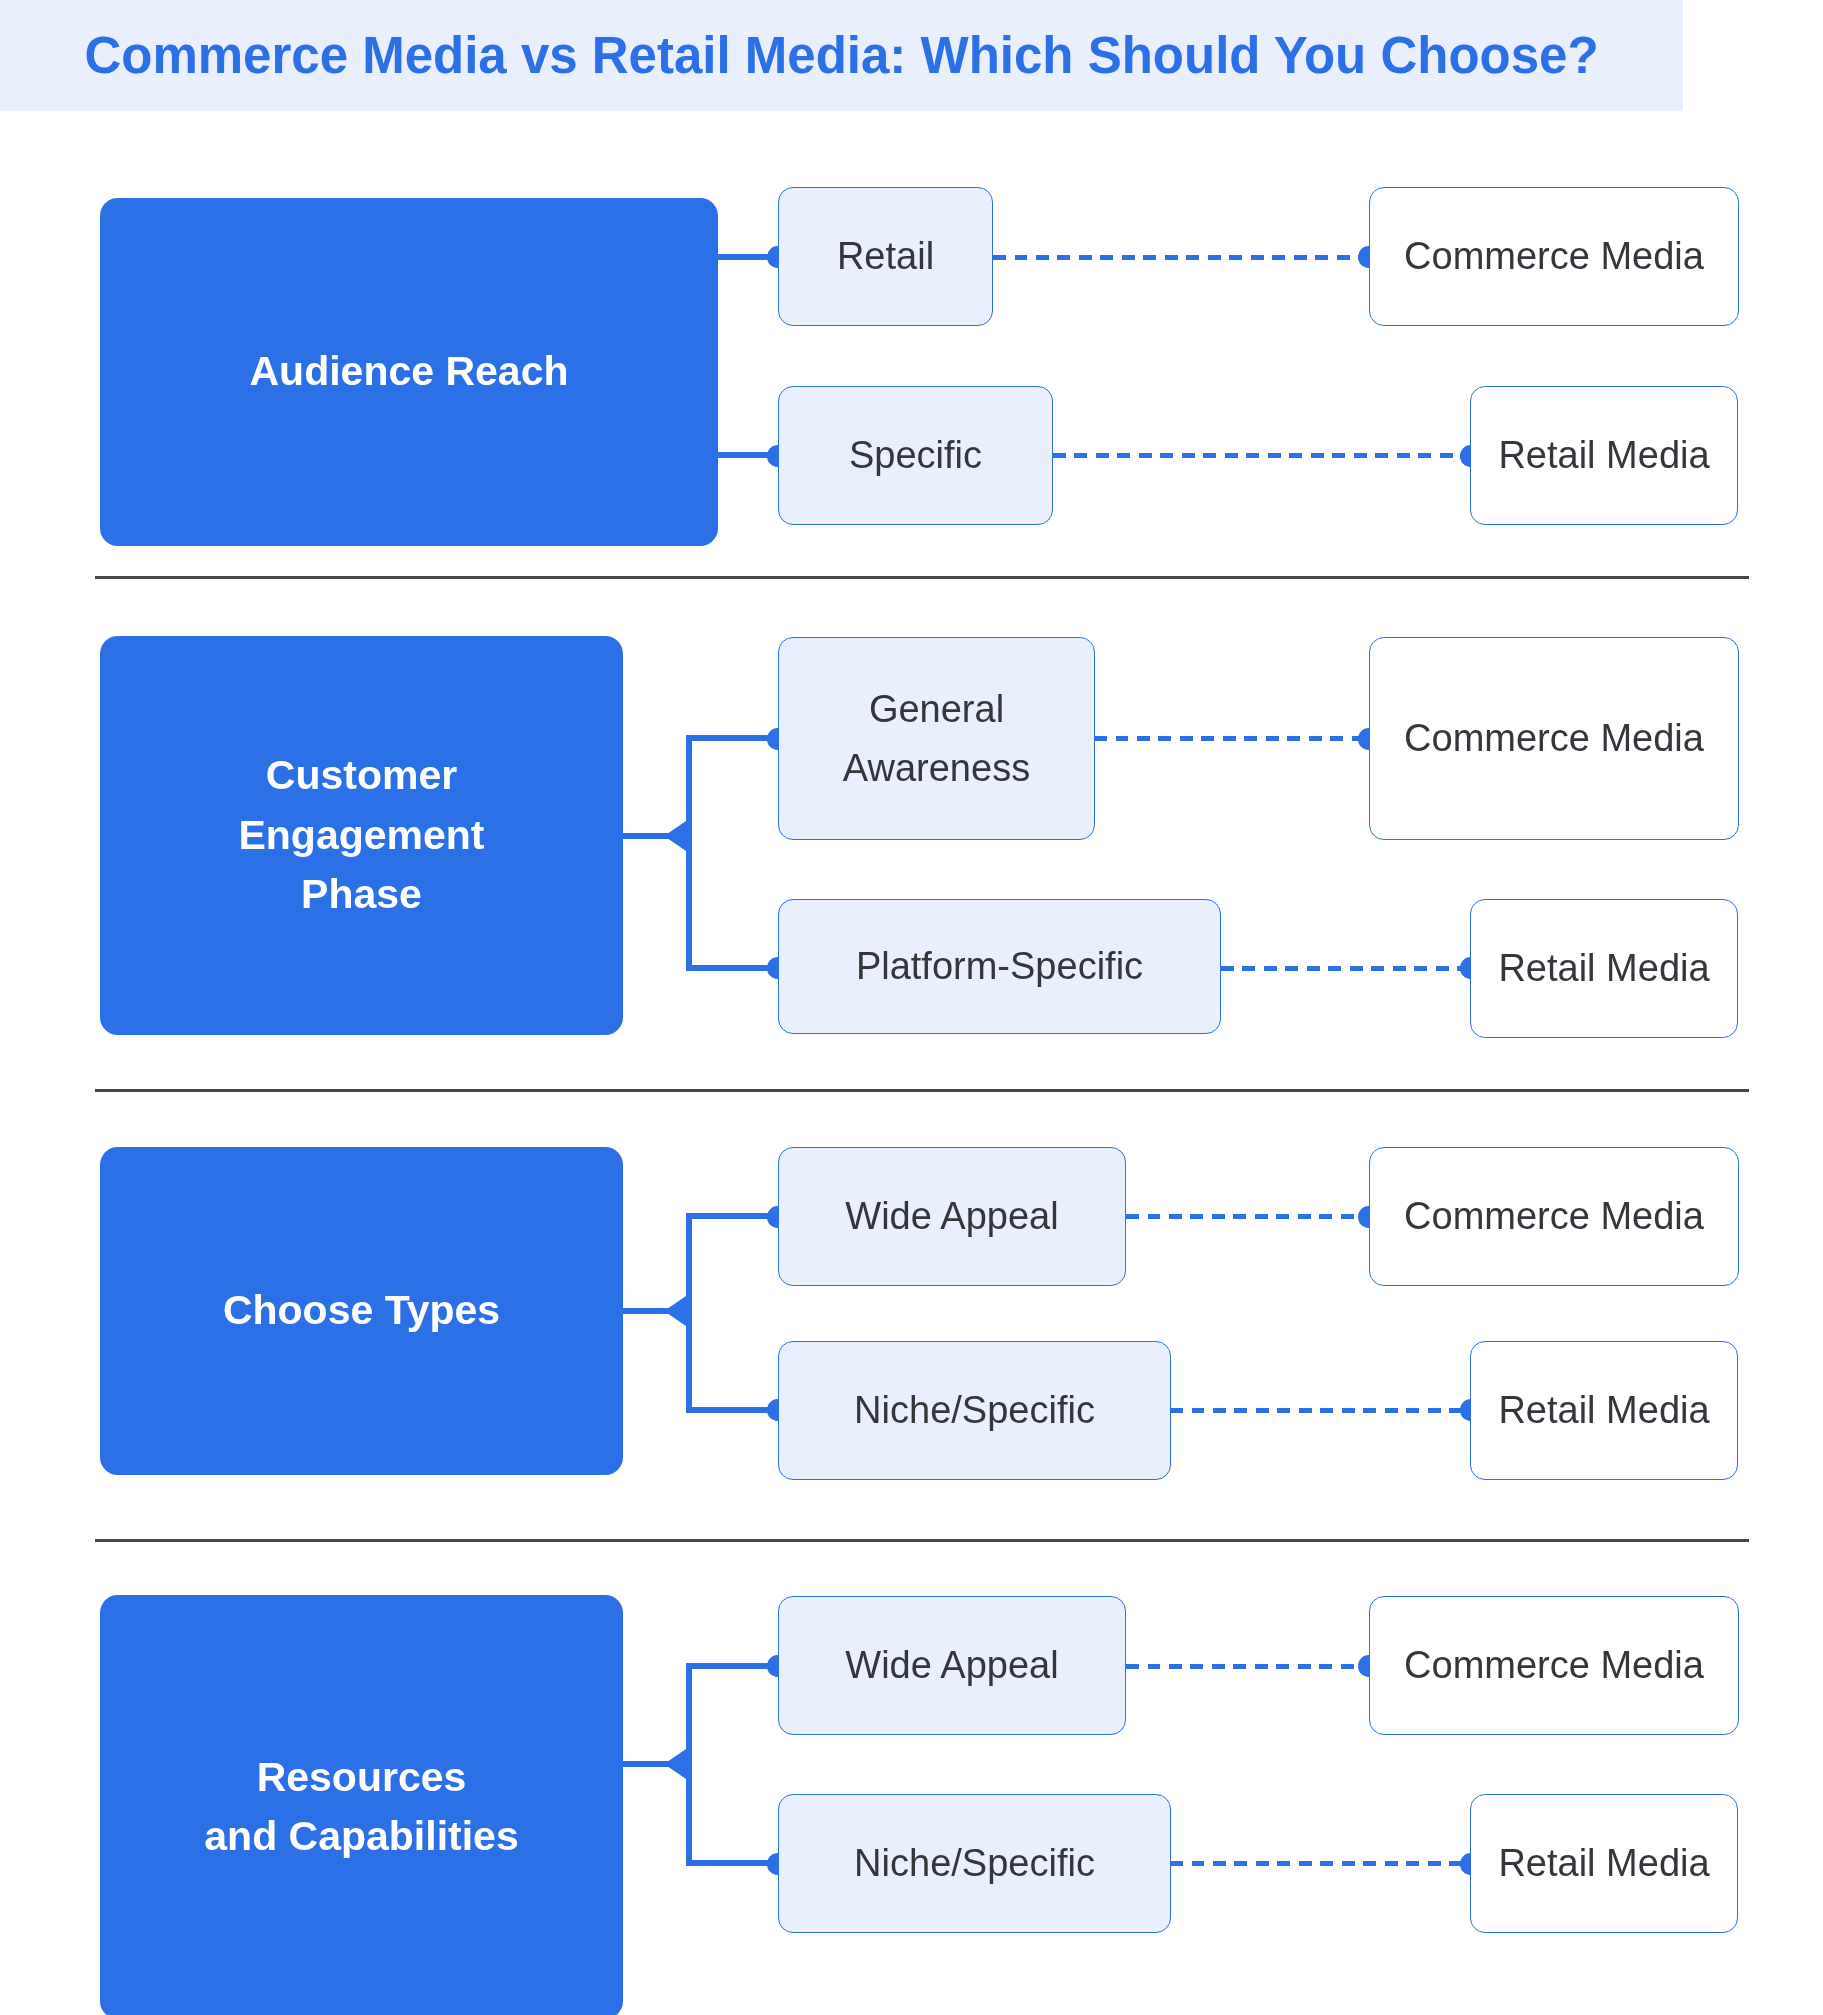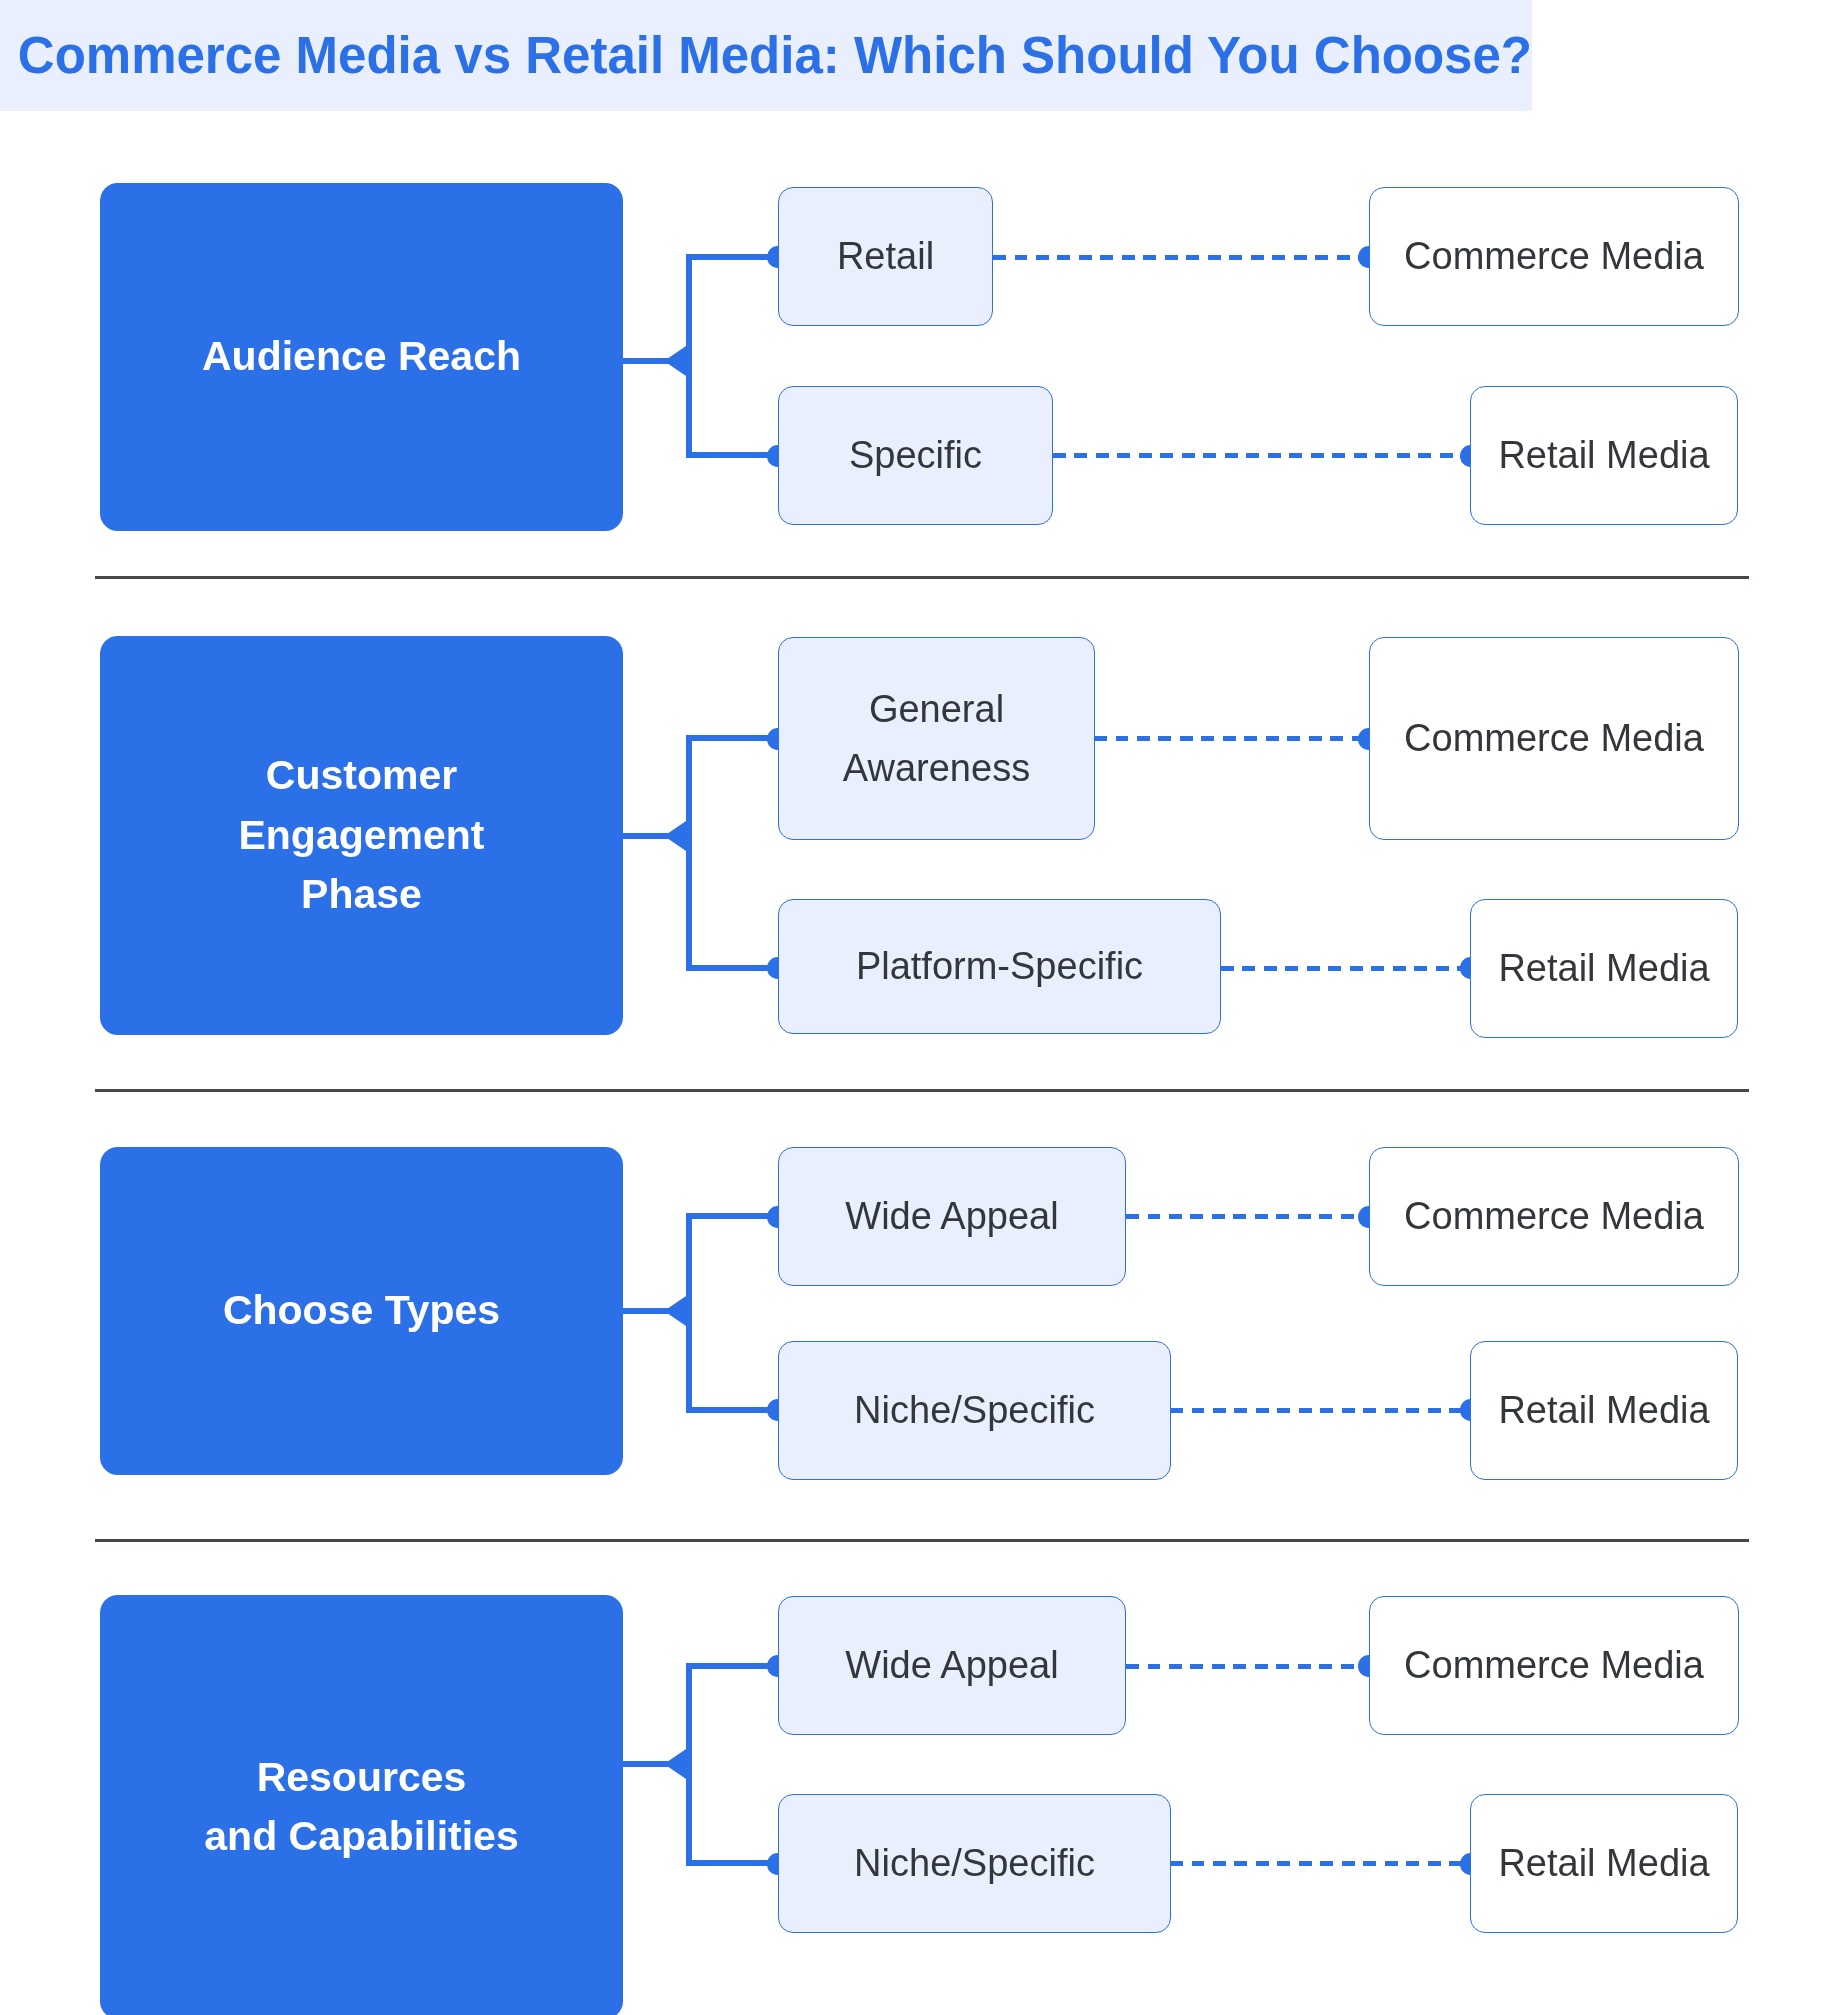--- a/index.html
+++ b/index.html
@@ -11,23 +11,23 @@
     --white:#FFFFFF;
   }
   html,body{margin:0;padding:0;}
   body{
     width:1824px;height:2015px;background:#fff;
     font-family:"Liberation Sans", sans-serif;
     position:relative;overflow:hidden;
   }
   .page{position:absolute;left:0;top:0;width:1824px;height:2015px;}
   .banner{
-    position:absolute;left:0;top:0;width:1532px;height:111px;
+    position:absolute;left:0;top:0;width:1683px;height:111px;
     background:var(--banner);
-    display:flex;align-items:center;justify-content:flex-end;
+    display:flex;align-items:center;justify-content:center;
   }
   .title{
     font-size:51px;font-weight:700;color:var(--accent);
     letter-spacing:0px;white-space:nowrap;
   }
   .box-parent{
     position:absolute;background:var(--accent);border-radius:17.7px;
     display:flex;align-items:center;justify-content:center;
     color:#fff;font-size:41px;font-weight:700;line-height:1.45;
     text-align:center;white-space:pre-line;
@@ -65,21 +65,21 @@
 </head>
 <body>
 
 <div class="page">
 
   <header class="banner">
     <div class="title">Commerce Media vs Retail Media: Which Should You Choose?</div>
   </header>
 
   <section>
-    <div class="box-parent" style="left:100px;top:183px;width:523px;height:348px;">
+    <div class="box-parent" style="left:100px;top:198px;width:618px;height:348px;">
       <span>Audience Reach</span>
     </div>
     <div class="line" style="left:623px;top:358px;width:66px;height:6.3px;"></div>
     <div class="tri" style="left:664px;top:344px;"></div>
     <div class="line" style="left:686px;top:257px;width:6.3px;height:198px;"></div>
 
     <div class="line" style="left:686px;top:254px;width:94px;height:6.3px;"></div>
     <div class="dot" style="left:767px;top:246px;"></div>
     <div class="box-child" style="left:778px;top:187px;width:215px;height:139px;">
       <span>Retail</span>

